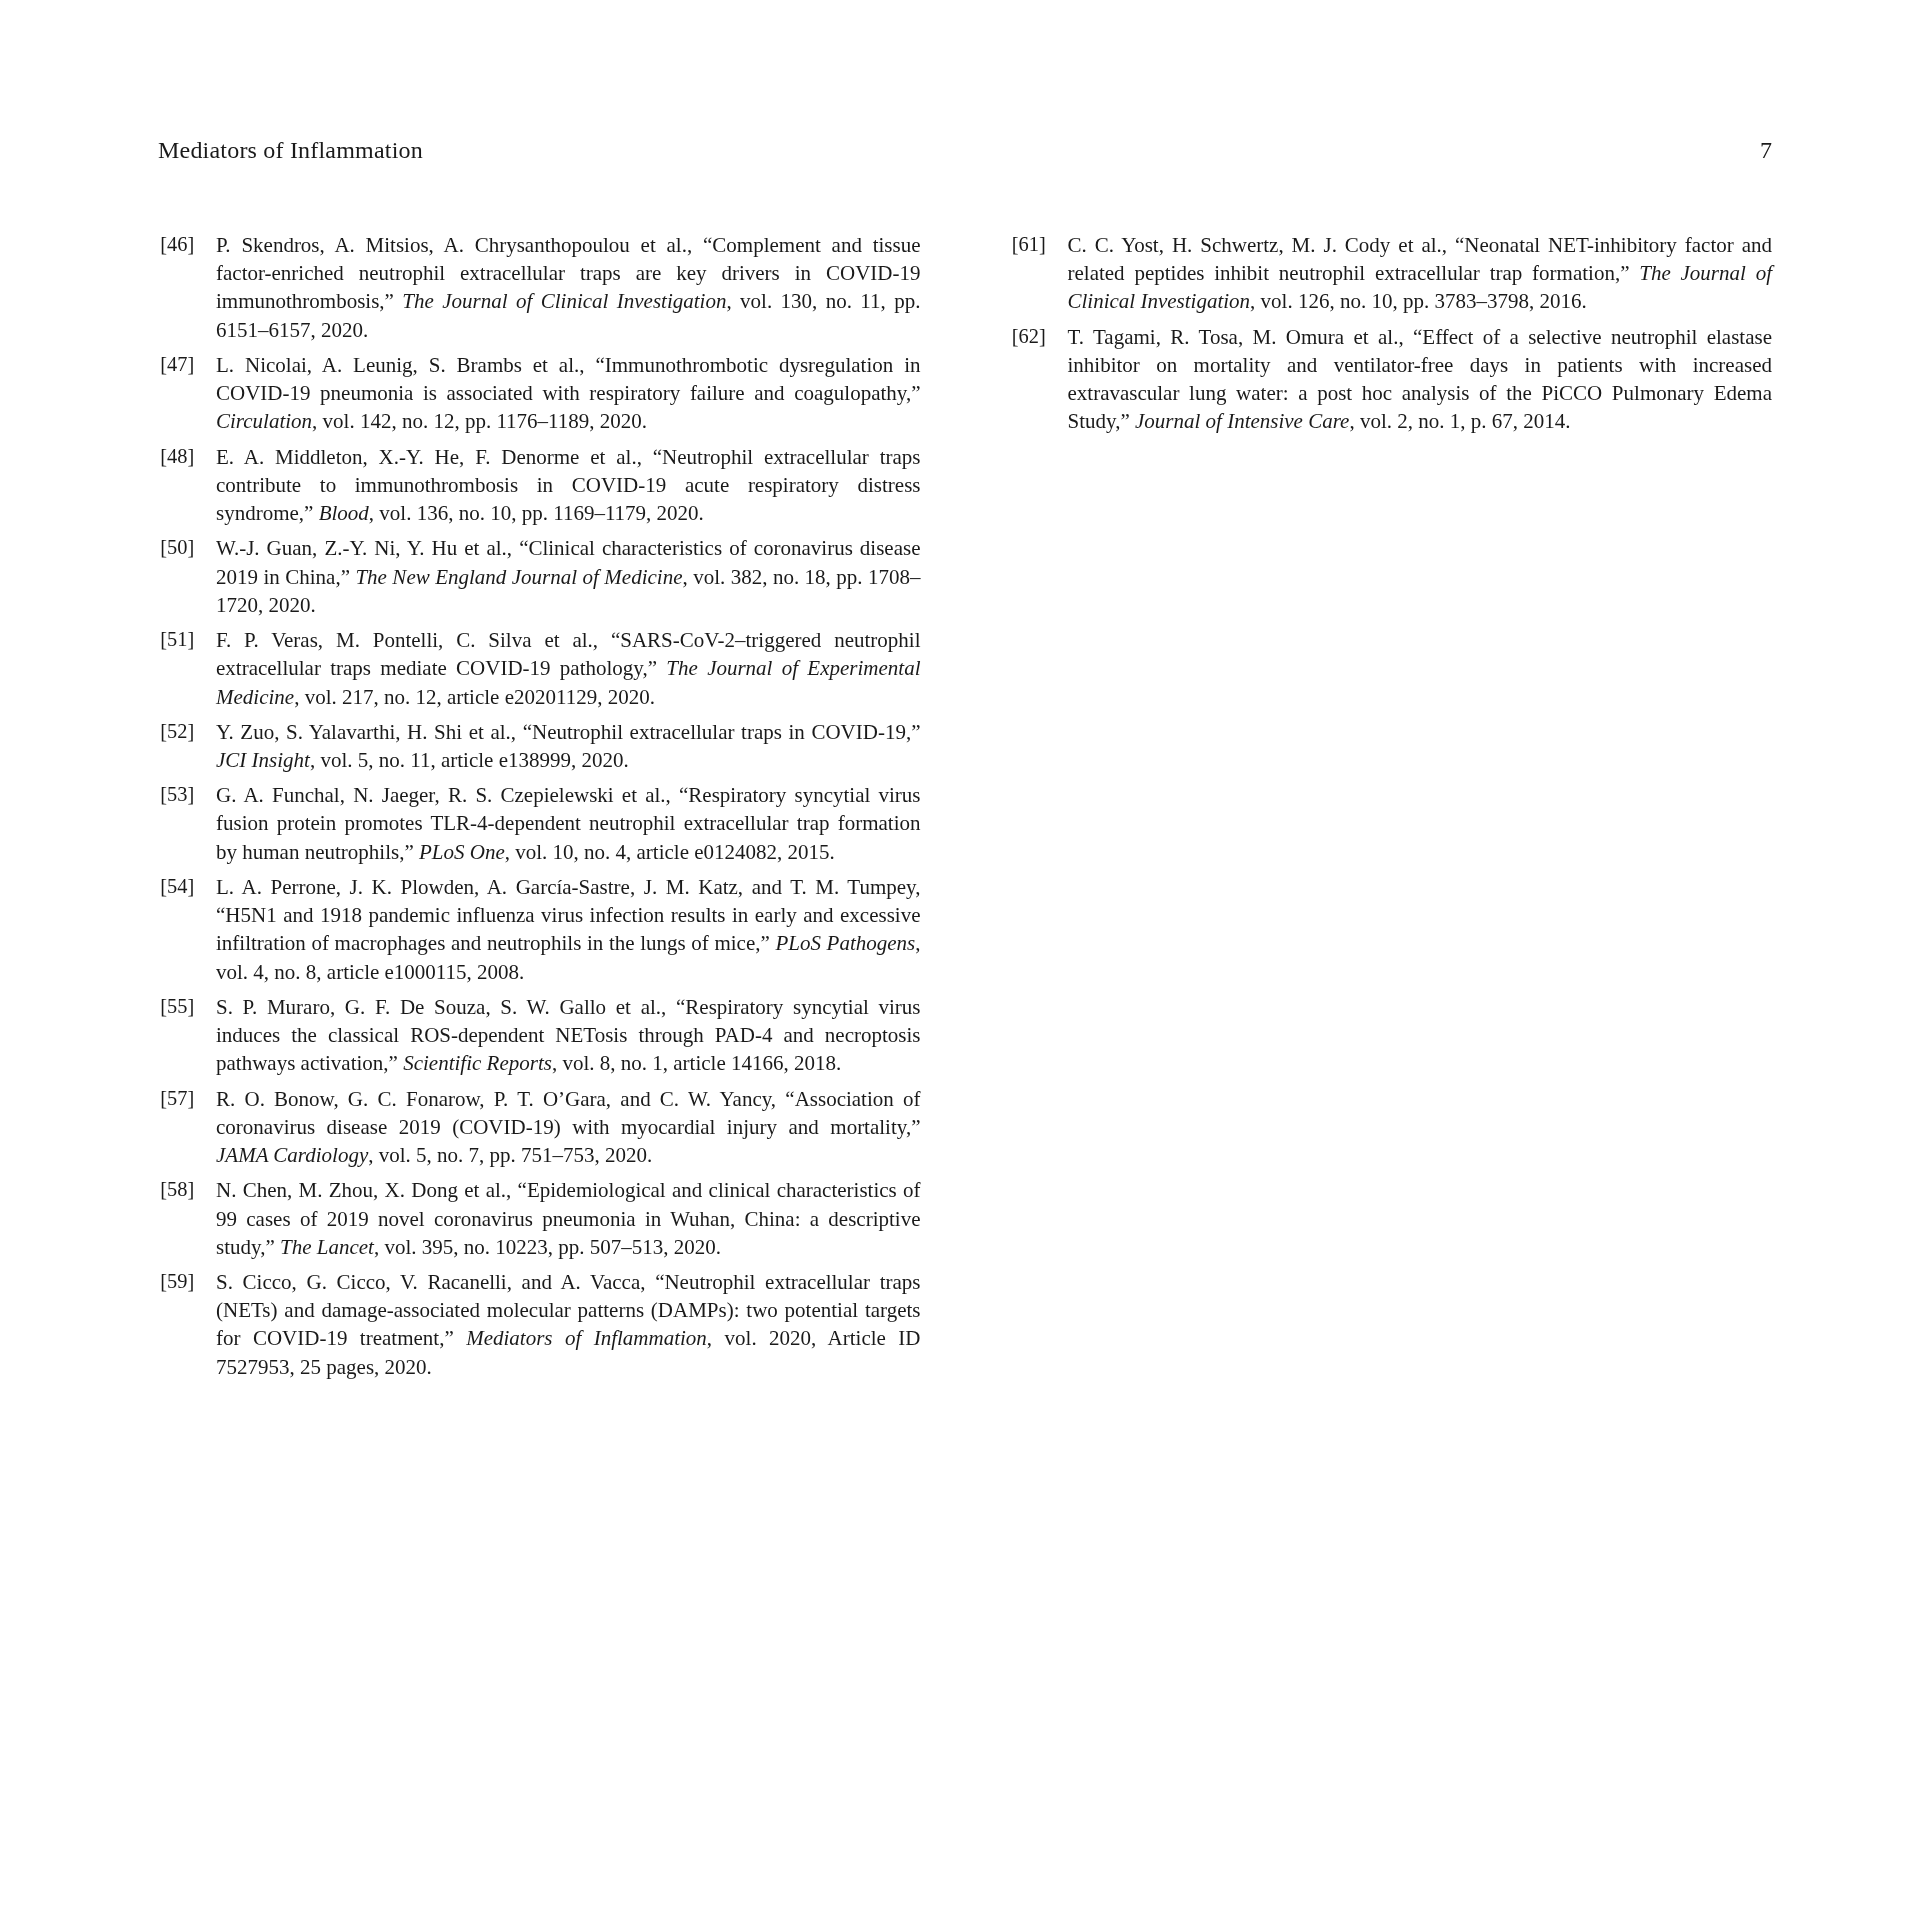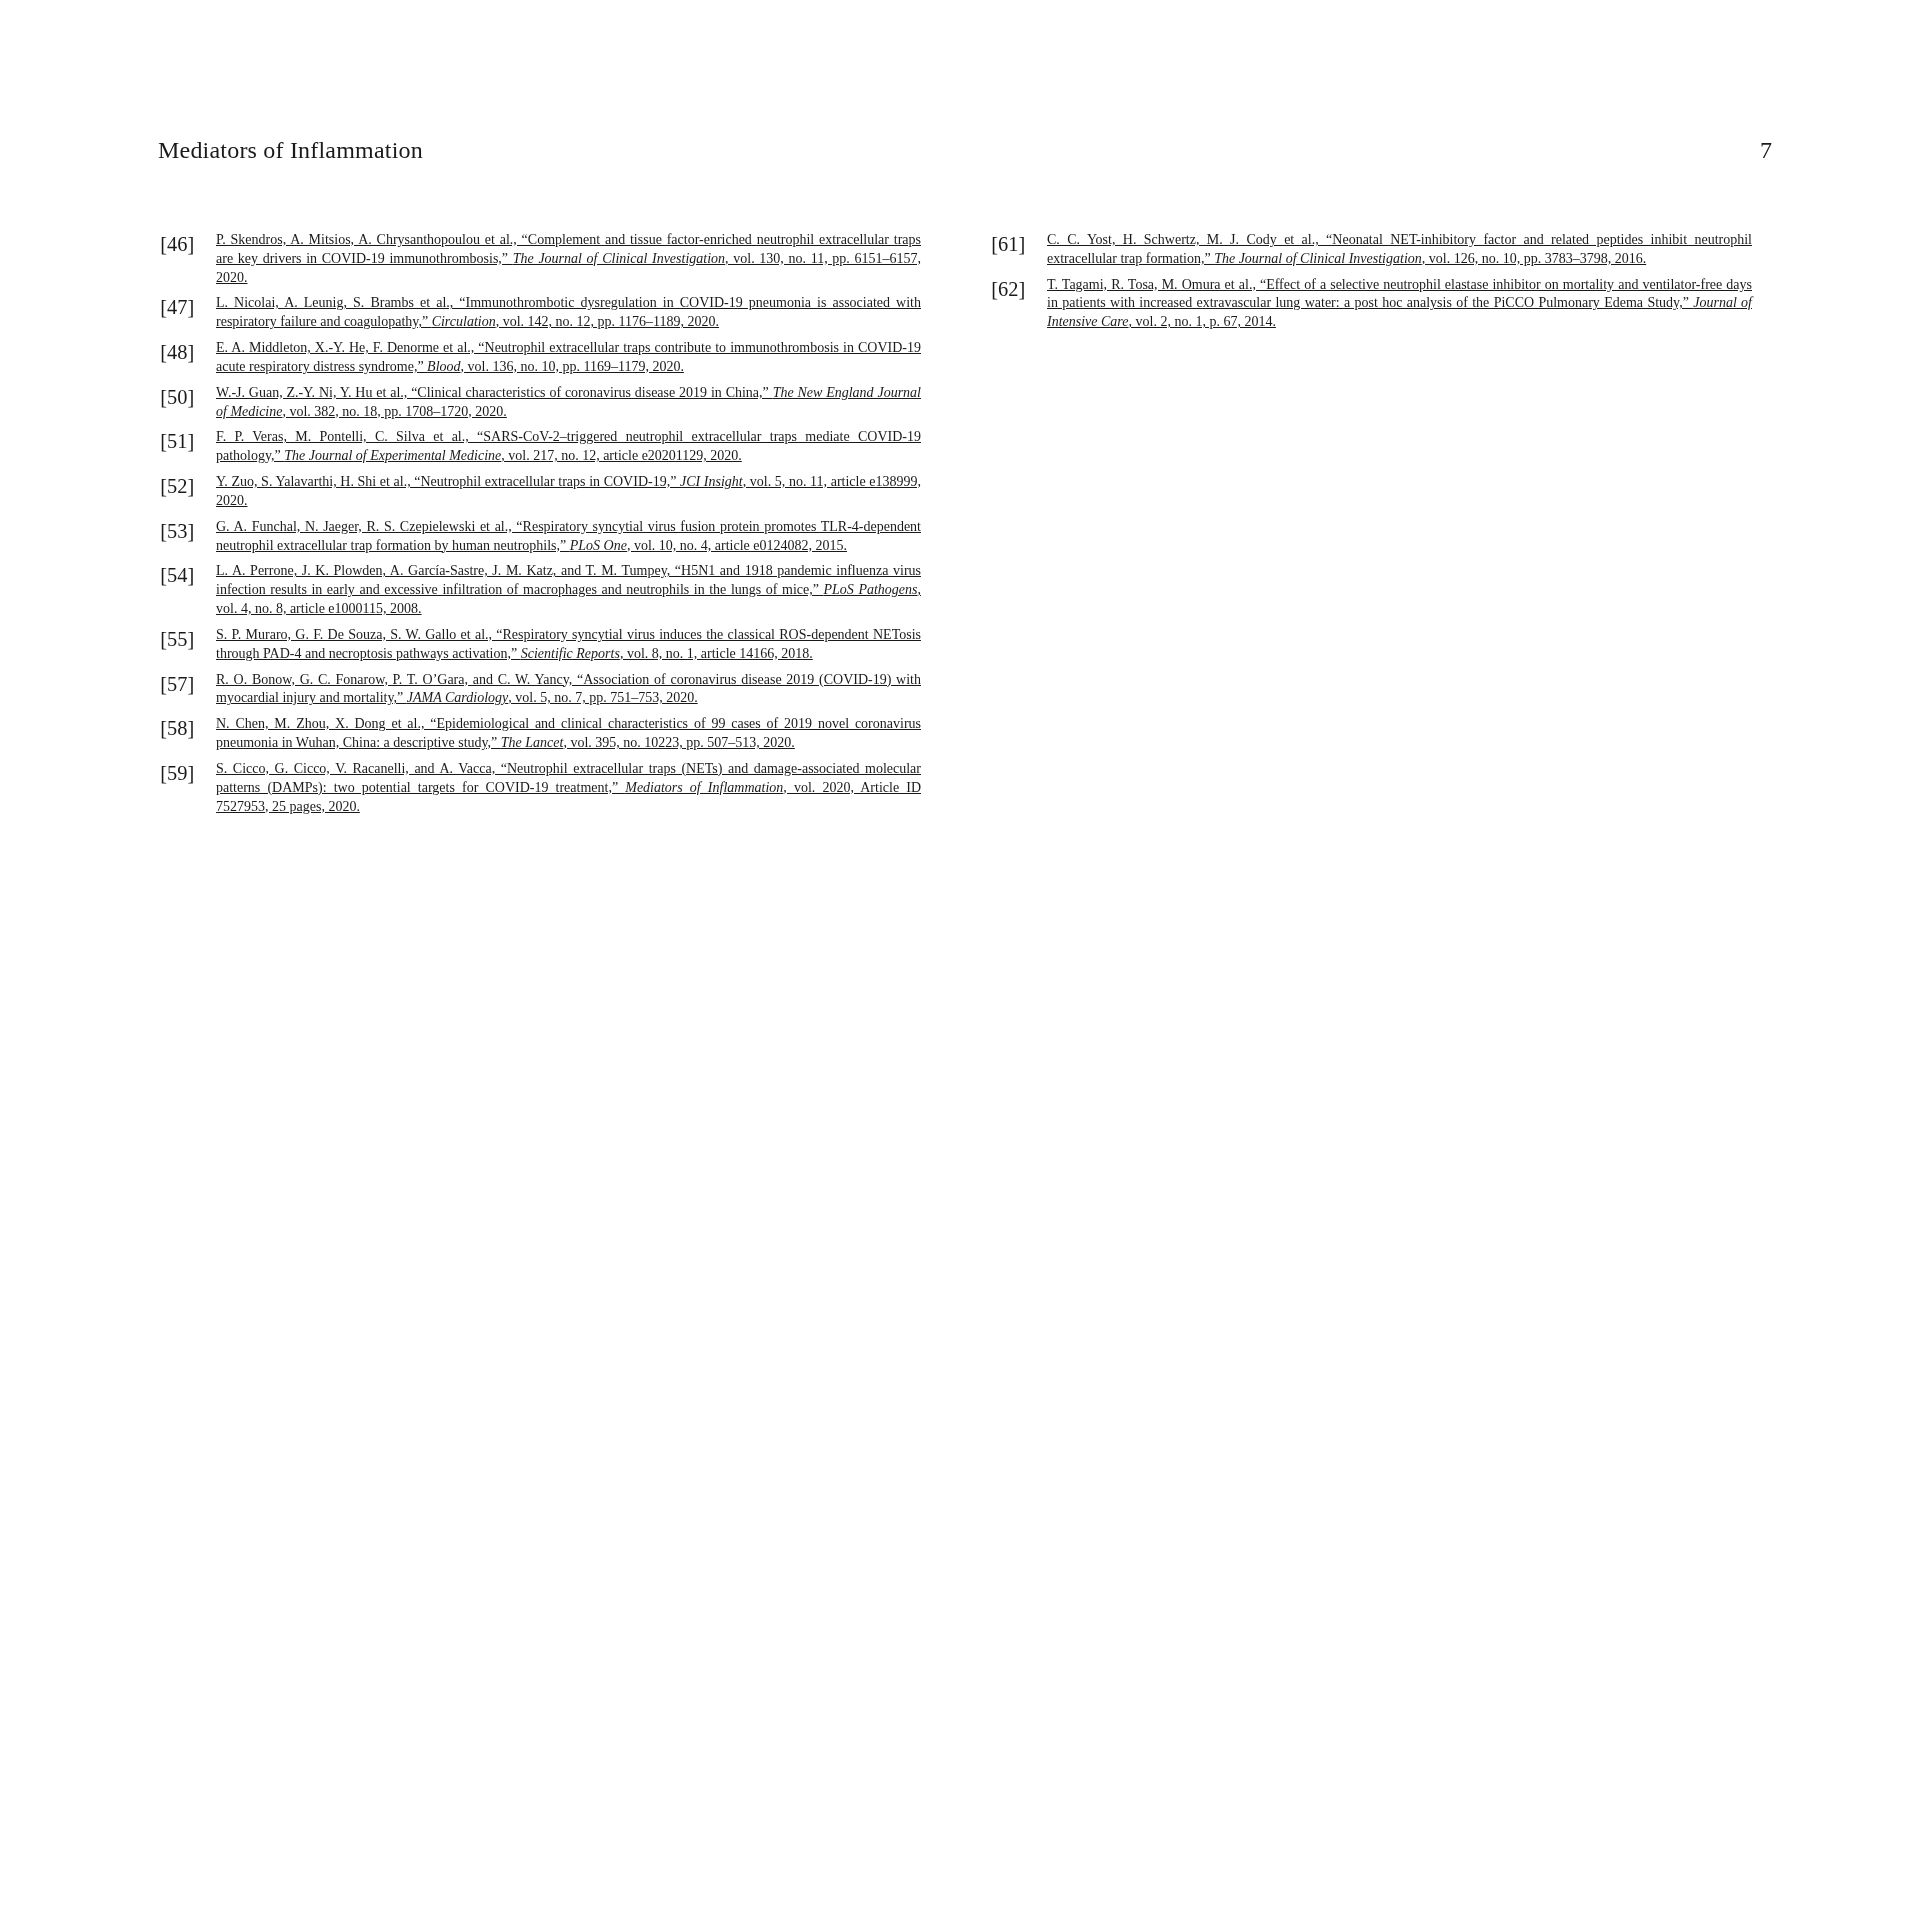--- a/index.html
+++ b/index.html
@@ -40,47 +40,46 @@
     font-family: "Liberation Serif", serif;
     font-size: 24px;
     color: #1a1a1a;
   }
   .columns {
     position: absolute;
     left: 158px;
     top: 231px;
     width: 1614px;
     display: flex;
-    gap: 68px;
+    gap: 89px;
   }
   .col {
     width: 763px;
   }
   .ref {
     display: flex;
     align-items: flex-start;
     margin-bottom: 7px;
   }
   .ref-num {
     width: 58px;
     flex: 0 0 58px;
     font-size: 20.4px;
     line-height: 1.345;
     text-align: left;
     padding-left: 2.3px;
     box-sizing: border-box;
   }
   .ref-body {
     flex: 1 1 auto;
-    font-size: 14px;
+    font-size: 21px;
     line-height: 1.345;
     text-align: justify;
     text-justify: inter-word;
     hyphens: manual;
-    text-decoration: underline;
   }
   .ref-body i {
     font-style: italic;
   }
 </style>
 </head>
 <body>
 
 <div class="page">
 

